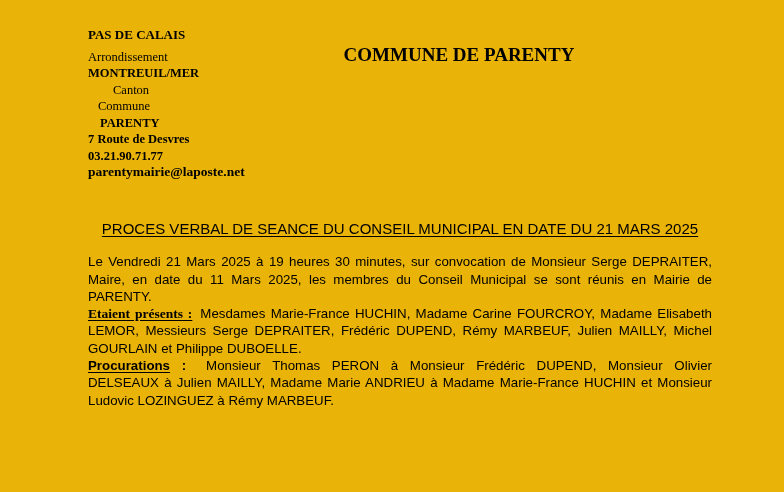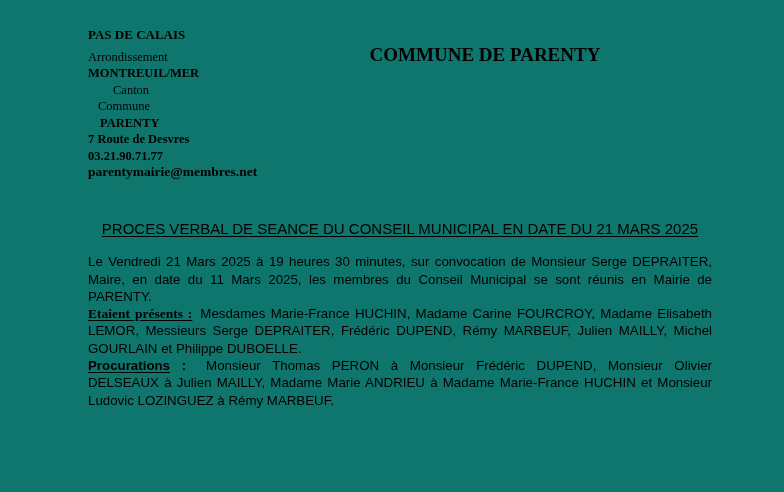--- a/index.html
+++ b/index.html
@@ -4,21 +4,21 @@
 <style>
   html, body {
     margin: 0;
     padding: 0;
     background: #ffffff;
   }
   .page {
     position: relative;
     width: 784px;
     height: 492px;
-    background: #0f766e;
+    background: #eab308;
     overflow: hidden;
     color: #000000;
   }
 
   
   .letterhead {
     position: absolute;
     left: 88px;
     top: 27px;
     width: 250px;
@@ -32,21 +32,21 @@
   .lh-dept { font-size: 13px; margin-bottom: 5px; }
   .lh-lumbres { font-size: 16px; line-height: 20px; }
   .lh-indent-canton { padding-left: 25px; }
   .lh-indent-commune { padding-left: 10px; }
   .lh-indent-parenty { padding-left: 12px; }
   .lh-email { font-size: 13.5px; }
 
   
   .commune-heading {
     position: absolute;
-    left: 485px;
+    left: 459px;
     top: 44px;
     transform: translateX(-50%);
     font-family: "Liberation Serif", serif;
     font-weight: bold;
     font-size: 19px;
     white-space: nowrap;
   }
 
   
   .body-block {
@@ -93,21 +93,21 @@
 
   <div class="letterhead">
     <div class="lh-line lh-bold lh-dept">PAS DE CALAIS</div>
     <div class="lh-line">Arrondissement</div>
     <div class="lh-line lh-bold">MONTREUIL/MER</div>
     <div class="lh-line lh-indent-canton">Canton</div>
     <div class="lh-line lh-indent-commune">Commune</div>
     <div class="lh-line lh-bold lh-indent-parenty">PARENTY</div>
     <div class="lh-line lh-bold">7 Route de Desvres</div>
     <div class="lh-line lh-bold">03.21.90.71.77</div>
-    <div class="lh-line lh-bold lh-email">parentymairie@membres.net</div>
+    <div class="lh-line lh-bold lh-email">parentymairie@laposte.net</div>
   </div>
 
   <div class="commune-heading">COMMUNE DE PARENTY</div>
 
   <div class="body-block">
     <div class="doc-title">PROCES VERBAL DE SEANCE DU CONSEIL MUNICIPAL EN DATE DU 21 MARS 2025</div>
 
     <p class="para para-intro">Le Vendredi 21 Mars 2025 à 19 heures 30 minutes, sur convocation de Monsieur Serge DEPRAITER, Maire, en date du 11 Mars 2025, les membres du Conseil Municipal se sont réunis en Mairie de PARENTY.</p>
 
     <p class="para para-presents"><span class="lead-underline lead-serif">Etaient présents :</span><span class="tab-sm"></span><span>Mesdames Marie-France HUCHIN, Madame Carine FOURCROY, Madame Elisabeth LEMOR, Messieurs Serge DEPRAITER, Frédéric DUPEND, Rémy MARBEUF, Julien MAILLY, Michel GOURLAIN et Philippe DUBOELLE.</span></p>

